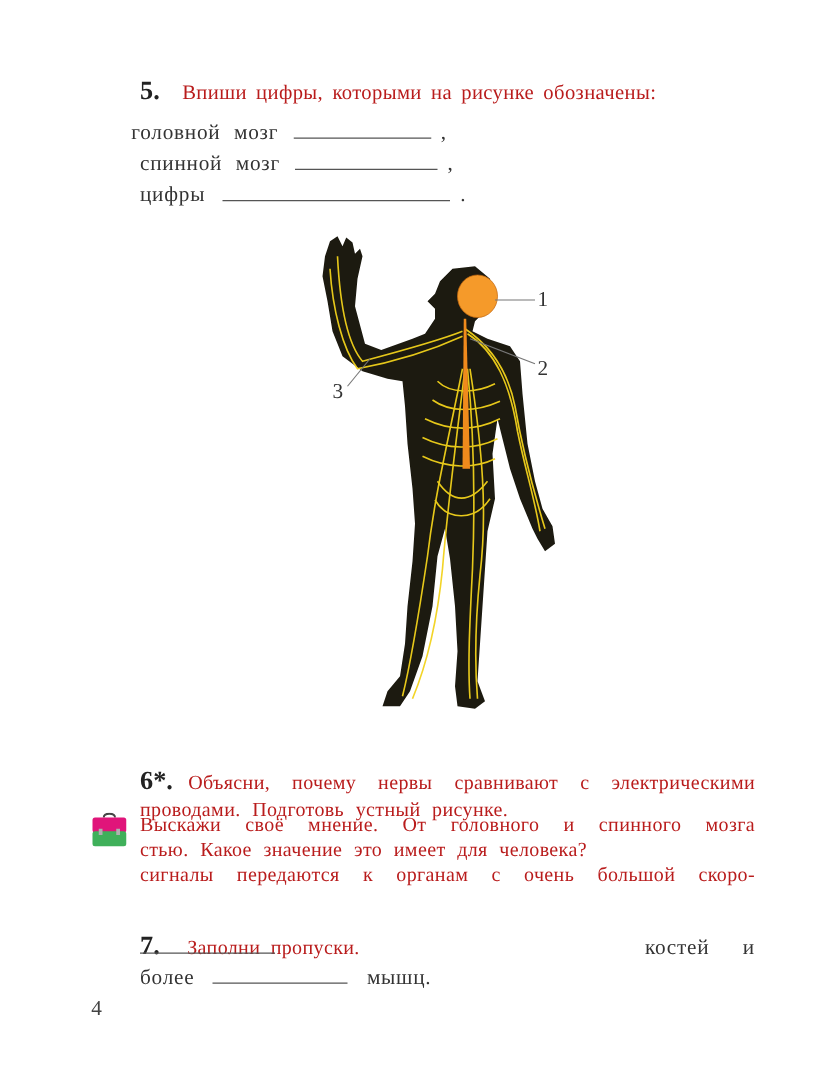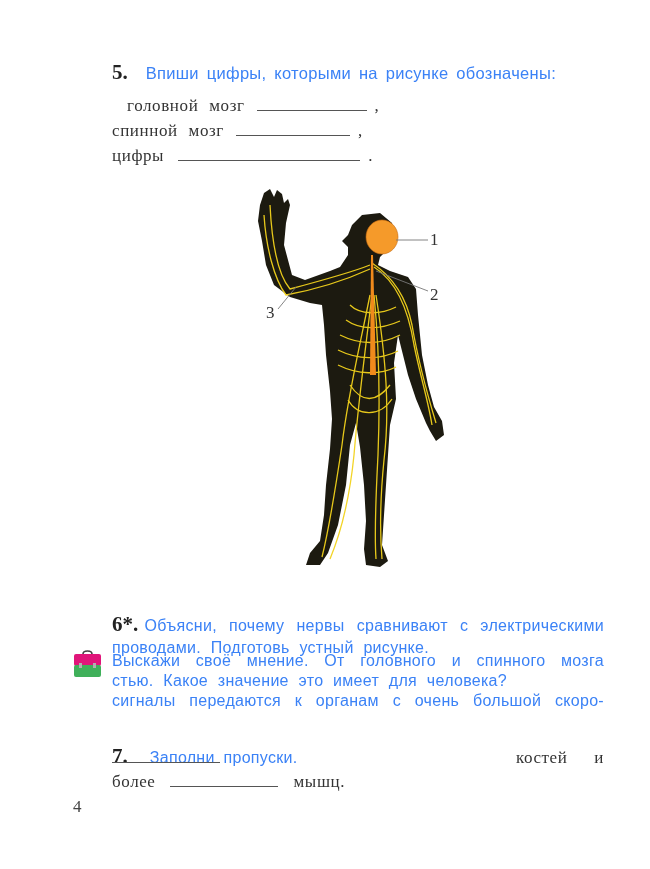--- a/index.html
+++ b/index.html
@@ -1,35 +1,35 @@
 <!DOCTYPE html>
 <html><head>
 <meta charset="utf-8">
 <style>
   html, body { margin:0; padding:0; background:#ffffff; }
   body { width:650px; height:869px; position:relative; overflow:hidden; color:#2a2a2a; }
   .serif { font-family: "Liberation Serif", "DejaVu Serif", serif; }
   .abs { position:absolute; }
   .tasknum { font-family: "Liberation Serif", serif; font-weight:bold; font-size:21px; color:#222; }
-  .sanstxt { font-family: Liberation Sans, sans-serif; font-size:16px; letter-spacing:0.3px; color:#3b82f6; }
+  .sanstxt { font-family: Liberation Serif, serif; font-size:16px; letter-spacing:0.3px; color:#b91c1c; }
   .seriftxt { font-family: "Liberation Serif", serif; font-size:17px; letter-spacing:0.6px; color:#333; }
   .blank { display:inline-block; border-bottom:1px solid #555; height:1px; vertical-align:baseline; }
   .row { position:absolute; white-space:nowrap; }
   .justify { text-align:justify; text-align-last:justify; }
   .label-num { font-family:"Liberation Serif", serif; font-size:17px; color:#333; }
 </style>
 </head>
 <body>
 
 <div class="row" style="left:112px; top:60px;">
   <span class="tasknum">5.</span>
   <span class="sanstxt" style="margin-left:14px; font-size:16.5px; word-spacing:3px;">Впиши цифры, которыми на рисунке обозначены:</span>
 </div>
 
-<div class="row" style="left:127px; top:96px;text-align:center;">
+<div class="row" style="left:105px; top:96px;text-align:center;">
   <span class="seriftxt" style="word-spacing:6px;">головной мозг</span>
   <span class="blank" style="width:110px; margin-left:8px;"></span>
   <span class="seriftxt" style="margin-left:4px;">,</span>
 </div>
 
 <div class="row" style="left:112px; top:121px;">
   <span class="seriftxt" style="word-spacing:6px;">спинной мозг</span>
   <span class="blank" style="width:114px; margin-left:8px;"></span>
   <span class="seriftxt" style="margin-left:4px;">,</span>
 </div>

